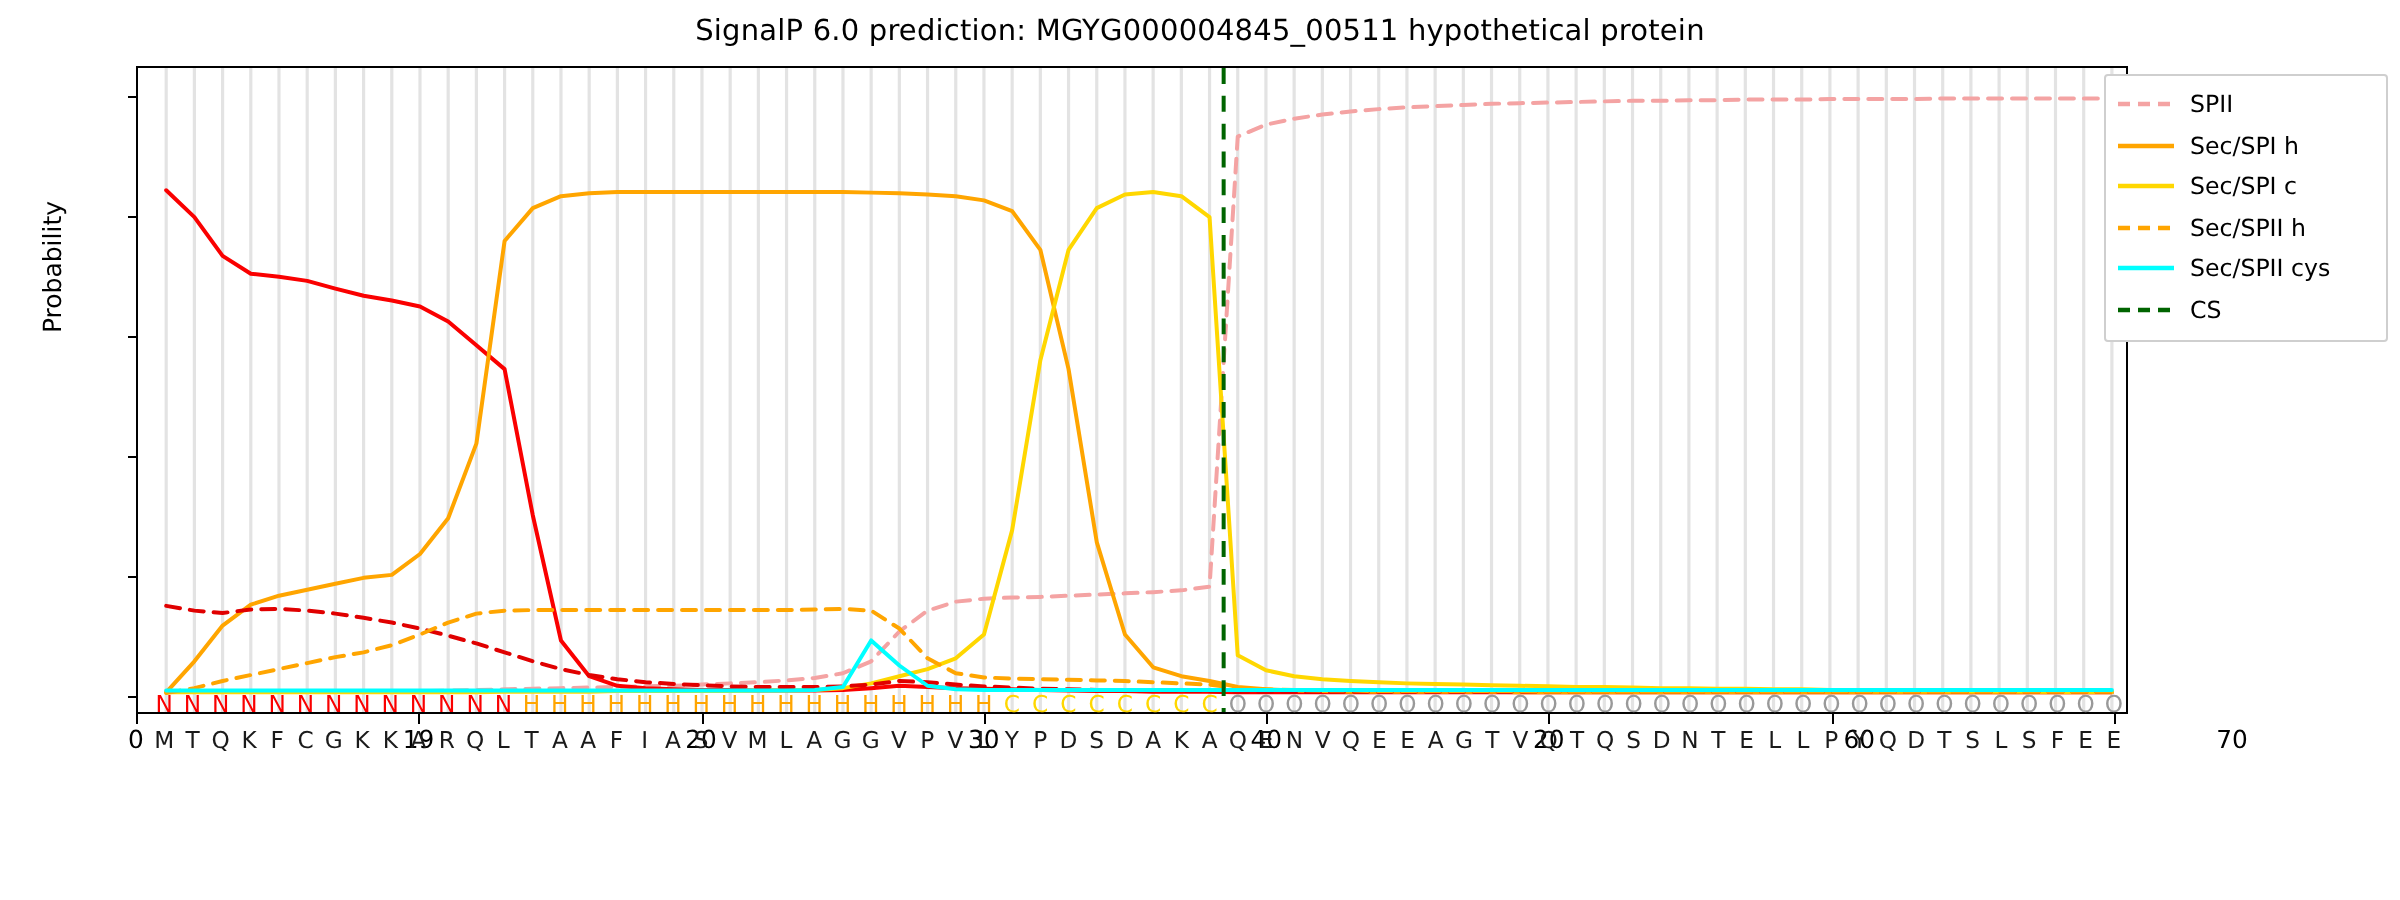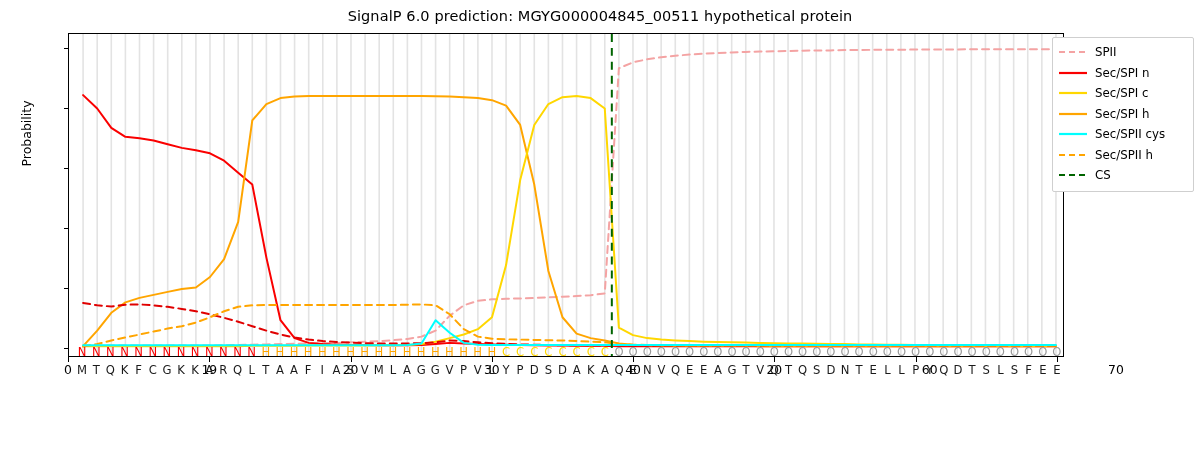--- a/index.html
+++ b/index.html
@@ -334,60 +334,52 @@
         <span class="legend-swatch">
           <svg width="30" height="12">
             <line x1="1" y1="6" x2="29" y2="6" stroke="#f4a3a3" stroke-width="2.2" stroke-dasharray="6,4"></line>
           </svg>
         </span>
         <span class="legend-text">SPII</span>
       </div>
       <div class="legend-item">
         <span class="legend-swatch">
           <svg width="30" height="12">
-            <line x1="1" y1="6" x2="29" y2="6" stroke="#fa0000" stroke-width="2.2"></line>
-          </svg>
-        </span>
-        <span class="legend-text">Sec/SPI n</span>
+            <line x1="1" y1="6" x2="29" y2="6" stroke="#ffa500" stroke-width="2.2"></line>
+          </svg>
+        </span>
+        <span class="legend-text">Sec/SPI h</span>
       </div>
       <div class="legend-item">
         <span class="legend-swatch">
           <svg width="30" height="12">
             <line x1="1" y1="6" x2="29" y2="6" stroke="#ffd700" stroke-width="2.2"></line>
           </svg>
         </span>
         <span class="legend-text">Sec/SPI c</span>
       </div>
       <div class="legend-item">
         <span class="legend-swatch">
           <svg width="30" height="12">
-            <line x1="1" y1="6" x2="29" y2="6" stroke="#ffa500" stroke-width="2.2"></line>
-          </svg>
-        </span>
-        <span class="legend-text">Sec/SPI h</span>
+            <line x1="1" y1="6" x2="29" y2="6" stroke="#ffa500" stroke-width="2.2" stroke-dasharray="6,4"></line>
+          </svg>
+        </span>
+        <span class="legend-text">Sec/SPII h</span>
       </div>
       <div class="legend-item">
         <span class="legend-swatch">
           <svg width="30" height="12">
             <line x1="1" y1="6" x2="29" y2="6" stroke="#00ffff" stroke-width="2.2"></line>
           </svg>
         </span>
         <span class="legend-text">Sec/SPII cys</span>
       </div>
       <div class="legend-item">
         <span class="legend-swatch">
           <svg width="30" height="12">
-            <line x1="1" y1="6" x2="29" y2="6" stroke="#ffa500" stroke-width="2.2" stroke-dasharray="6,4"></line>
-          </svg>
-        </span>
-        <span class="legend-text">Sec/SPII h</span>
-      </div>
-      <div class="legend-item">
-        <span class="legend-swatch">
-          <svg width="30" height="12">
             <line x1="1" y1="6" x2="29" y2="6" stroke="#006400" stroke-width="2.2" stroke-dasharray="6,4"></line>
           </svg>
         </span>
         <span class="legend-text">CS</span>
       </div>
     </div>
 
 </div>
 
 </body></html>

